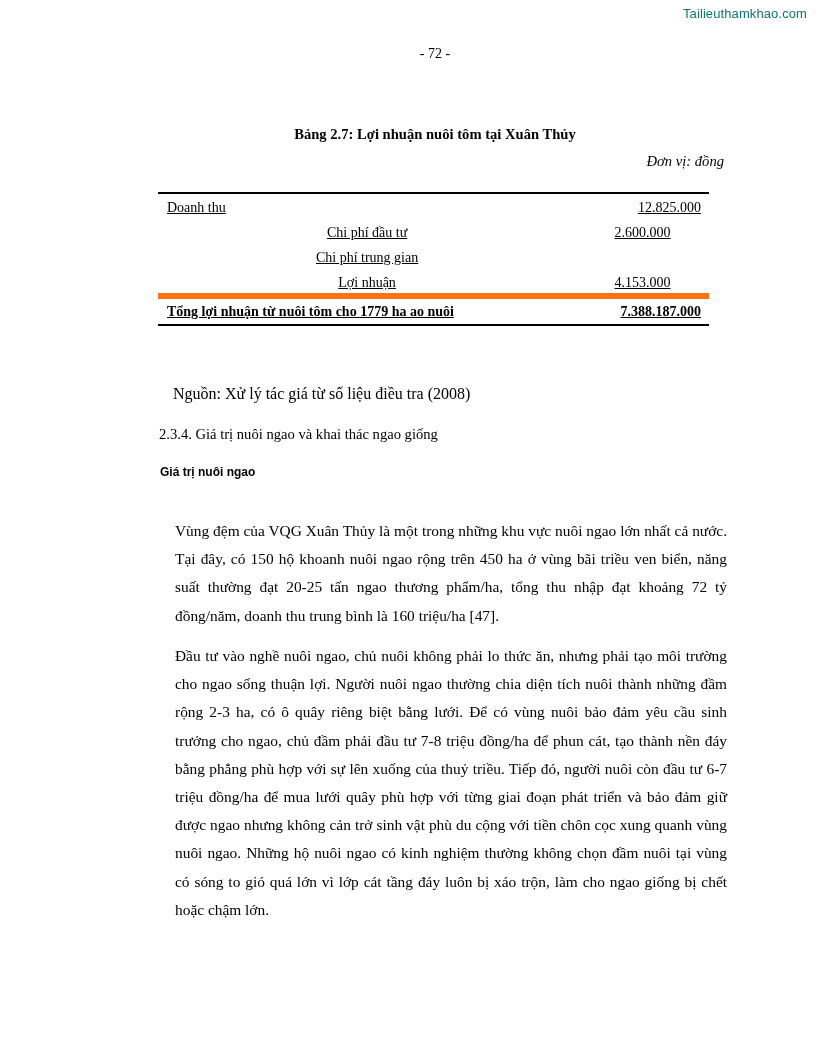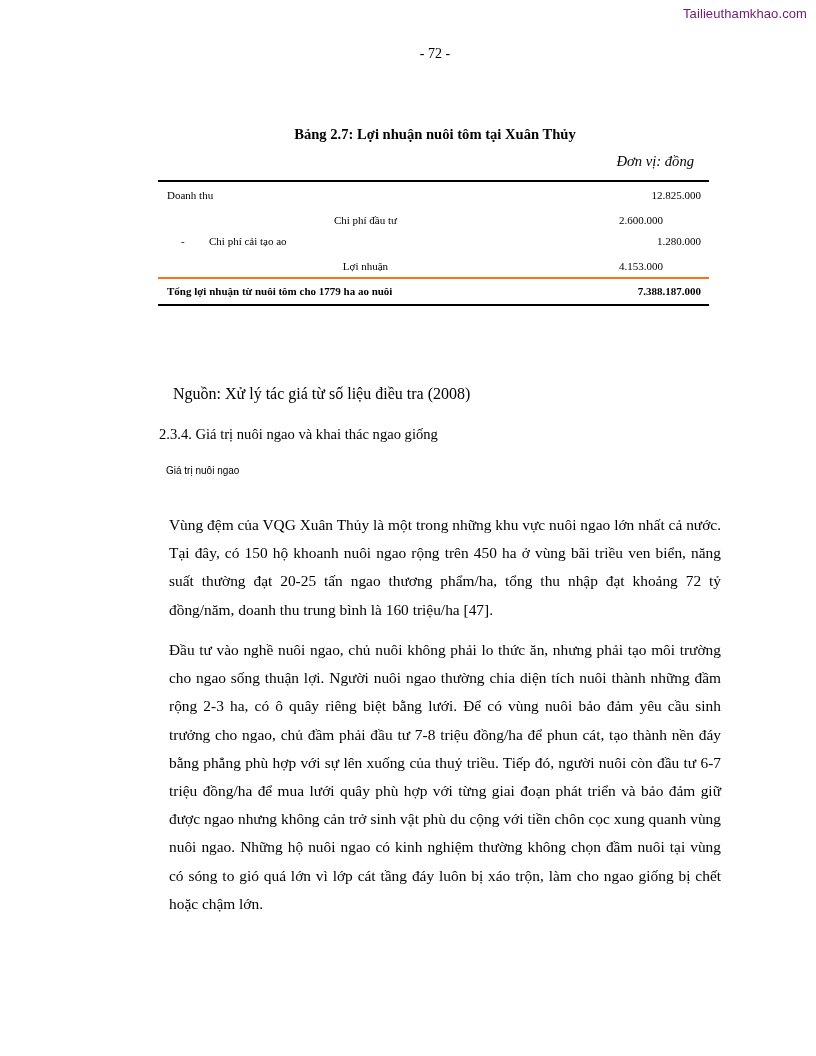--- a/index.html
+++ b/index.html
@@ -14,21 +14,21 @@
       overflow: hidden;
       font-family: "Liberation Serif", "DejaVu Serif", serif;
       color: #000000;
     }
     .watermark {
       position: absolute;
       top: 6px;
       right: 9px;
       font-family: "Liberation Sans", "DejaVu Sans", sans-serif;
       font-size: 13px;
-      color: #701a75;
+      color: #0f766e;
       letter-spacing: 0.1px;
     }
     .page-number {
       position: absolute;
       top: 46px;
       left: 0;
       width: 870px;
       text-align: center;
       font-size: 14px;
     }
@@ -37,48 +37,49 @@
       top: 126px;
       left: 0;
       width: 870px;
       text-align: center;
       font-size: 14.6px;
       font-weight: bold;
     }
     .unit-label {
       position: absolute;
       top: 153px;
-      right: 122px;
+      right: 92px;
       font-size: 14.6px;
       font-style: italic;
     }
     .data-table {
       position: absolute;
-      top: 180px;
+      top: 192px;
       left: 158px;
       width: 551px;
       border-collapse: collapse;
-      font-size: 11px;
+      font-size: 14px;
+      text-decoration: underline;
     }
     .data-table td {
       padding: 0 8px 0 9px;
       line-height: 21px;
       vertical-align: top;
     }
     .data-table tr.first td { border-top: 2px solid #000; padding-top: 3px; }
     .data-table td.val { text-align: right; }
     .data-table tr.gap td { padding-top: 4px; text-align: center; }
     .data-table tr.sub td { line-height: 21px; }
     .data-table tr.sub .dash {
       display: inline-block;
       width: 28px;
       padding-left: 14px;
     }
     .data-table tr.total td {
-      border-top: 2px solid #f97316;
+      border-top: 6px solid #f97316;
       border-bottom: 2px solid #000;
       font-weight: bold;
       padding-top: 2px;
       padding-bottom: 2px;
       line-height: 21px;
     }
     .source-note {
       position: absolute;
       top: 385px;
       left: 173px;
@@ -87,34 +88,34 @@
     .section-heading {
       position: absolute;
       top: 426px;
       left: 159px;
       font-size: 14.6px;
       font-weight: normal;
     }
     .subsection-heading {
       position: absolute;
       top: 465px;
-      left: 166px;
+      left: 160px;
       font-family: "Liberation Sans", "DejaVu Sans", sans-serif;
-      font-size: 10px;
-      font-weight: normal;
+      font-size: 12px;
+      font-weight: bold;
     }
     .paragraph {
       position: absolute;
       left: 159px;
       width: 552px;
       font-size: 15.4px;
       line-height: 28.2px;
       text-align: justify;
       text-align-last: left;
-      margin: 10px;
+      margin: 16px;
     }
     .p1 { top: 501px; }
     .p2 { top: 626px; }
   </style>
 </head>
 <body>
 
 <div class="watermark">Tailieuthamkhao.com</div>
 
 <div class="page-number">- 72 -</div>
@@ -125,23 +126,23 @@
 <table class="data-table">
   <tbody>
     <tr class="first">
       <td>Doanh thu</td>
       <td class="val">12.825.000</td>
     </tr>
     <tr class="gap">
       <td>Chi phí đầu tư</td>
       <td class="val">2.600.000</td>
     </tr>
-    <tr class="sub">
-      <td><span class="dash">-</span><span>Chi phí cải tạo ao</span></td>
-      <td class="val">1.280.000</td>
+    <tr class="gap">
+      <td>Chi phí trung gian</td>
+      <td class="val"></td>
     </tr>
     <tr class="gap">
       <td>Lợi nhuận</td>
       <td class="val">4.153.000</td>
     </tr>
     <tr class="total">
       <td>Tổng lợi nhuận từ nuôi tôm cho 1779 ha ao nuôi</td>
       <td class="val">7.388.187.000</td>
     </tr>
   </tbody>

